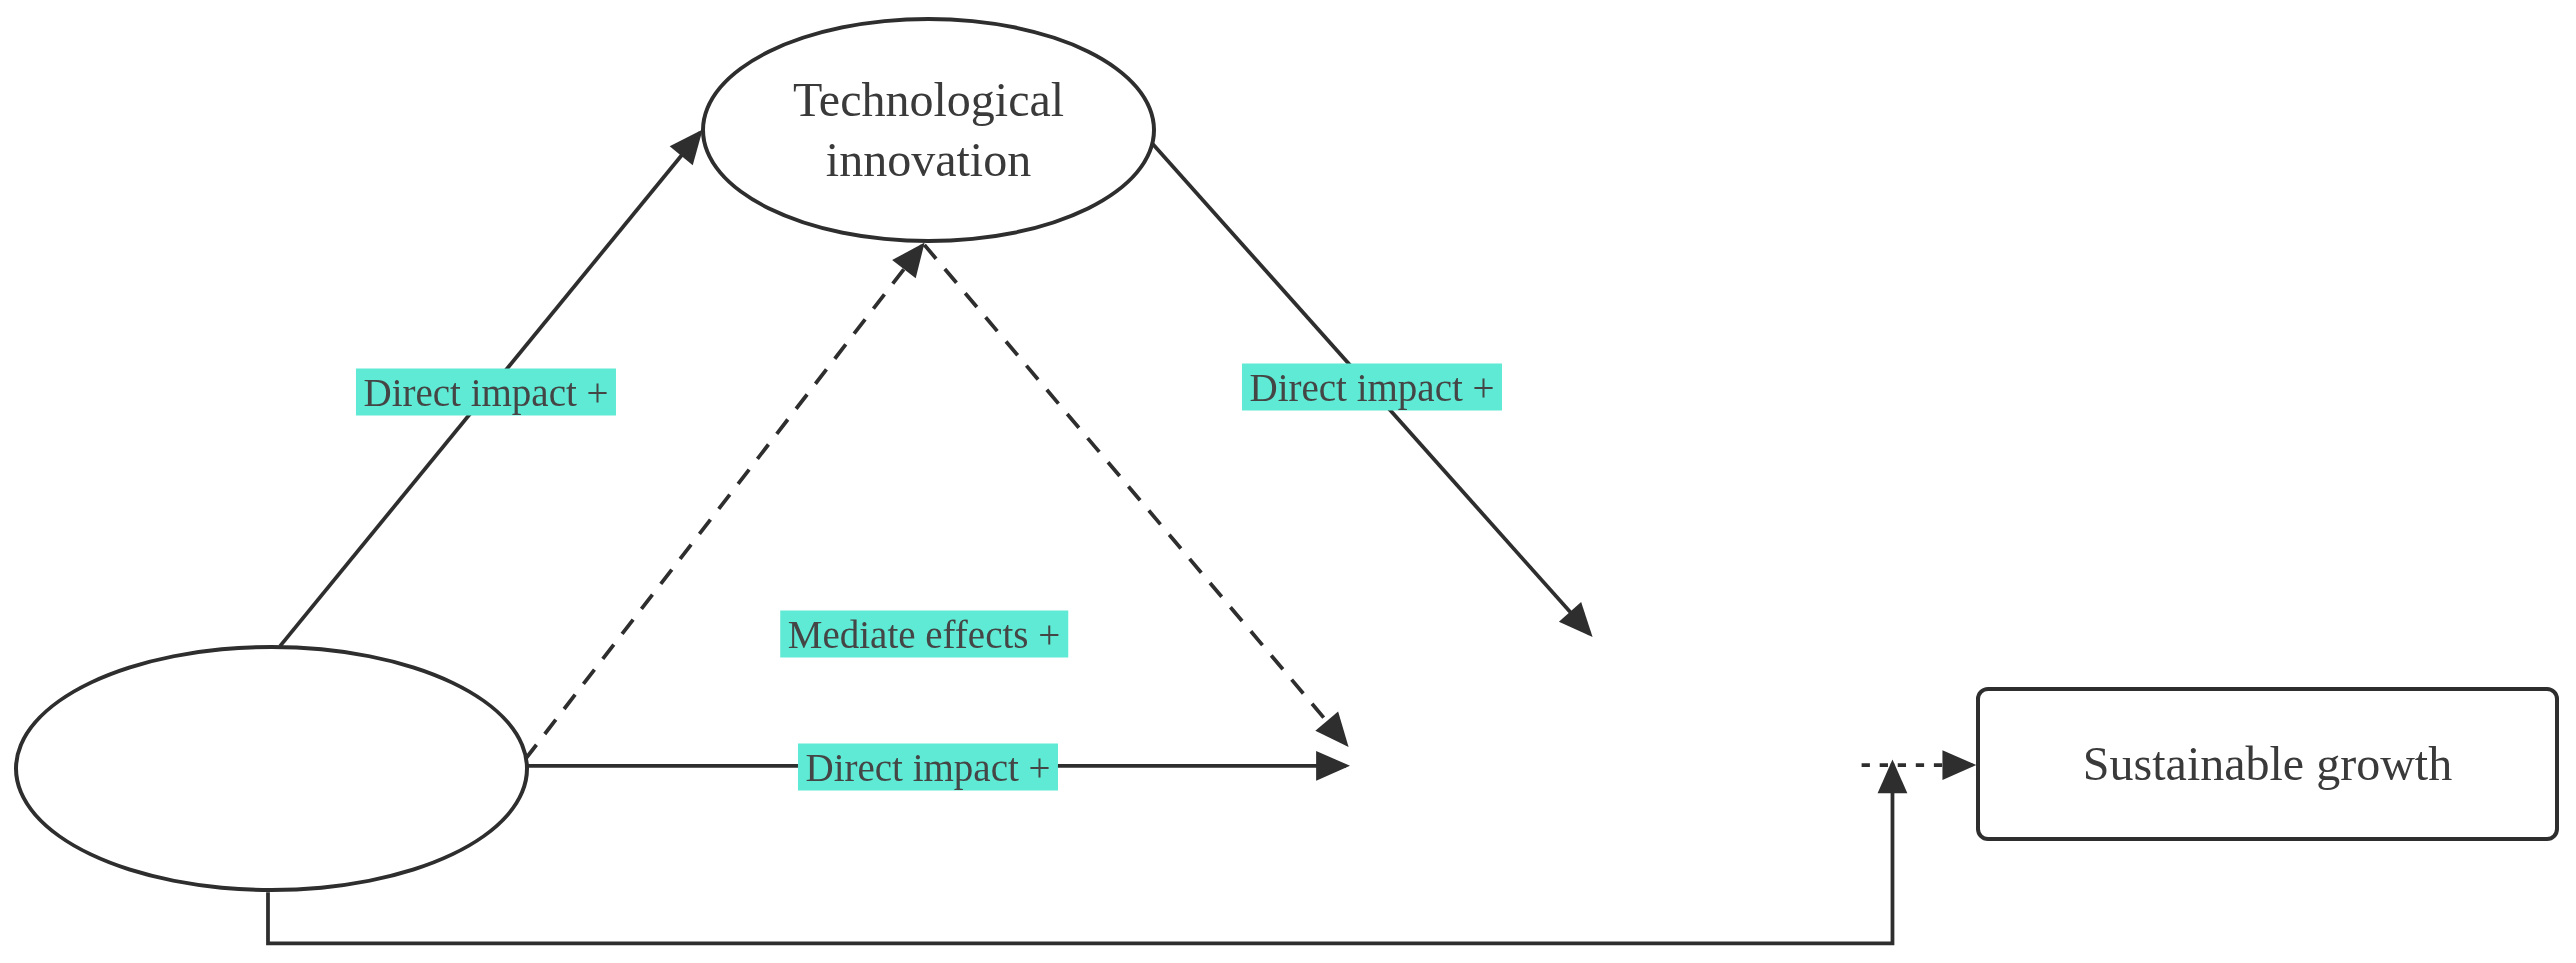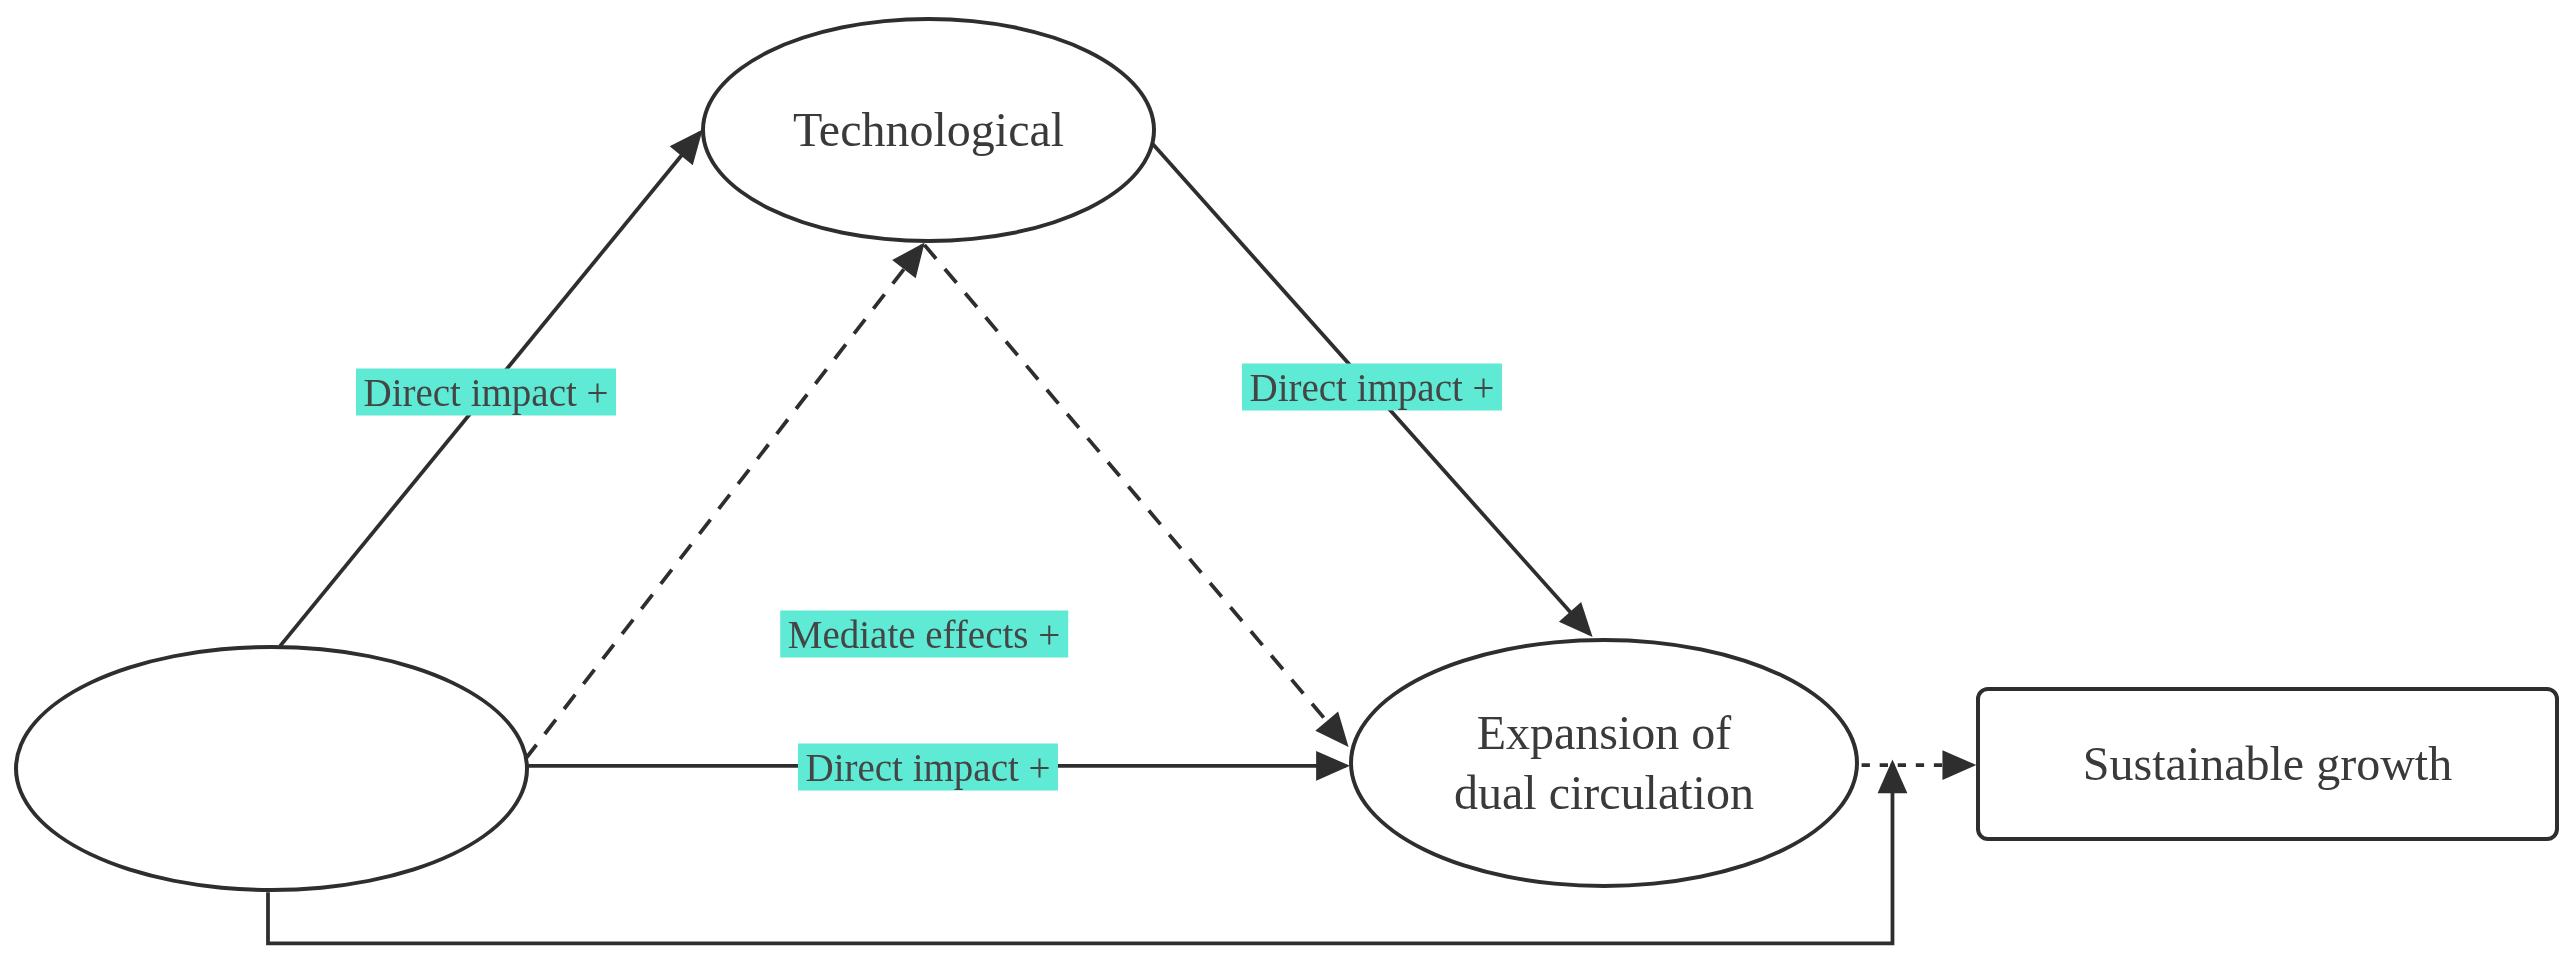--- a/index.html
+++ b/index.html
@@ -76,29 +76,26 @@
 
     <line x1="1228" y1="325" x2="1788" y2="988" stroke="#2e2e2e" stroke-width="5" stroke-dasharray="24 18" marker-end="url(#arrowhead)"></line>
 
     <line x1="2473" y1="1016" x2="2620" y2="1016" stroke="#2e2e2e" stroke-width="5" stroke-dasharray="11 13" marker-end="url(#arrowhead)"></line>
 
     <path d="M 356 1185 L 356 1253 L 2514 1253 L 2514 1014" fill="none" stroke="#2e2e2e" stroke-width="5" stroke-linejoin="miter" marker-end="url(#arrowhead)"></path>
   </svg>
 
   <div class="node ellipse node-ellipse-tech">
     <span>Technological</span>
+    <span>innovation</span>
   </div>
 
   <div class="node ellipse node-ellipse-evo">
   </div>
 
-  <div class="node ellipse node-ellipse-exp">
-    <span>Expansion of</span>
-    <span>dual circulation</span>
-  </div>
 
   <div class="node rect node-rect-growth">
     <span>Sustainable growth</span>
   </div>
 
   <div class="edge-label edge-label-direct-1">Direct impact +</div>
   <div class="edge-label edge-label-direct-2">Direct impact +</div>
   <div class="edge-label edge-label-direct-3">Direct impact +</div>
   <div class="edge-label edge-label-mediate">Mediate effects +</div>
 

